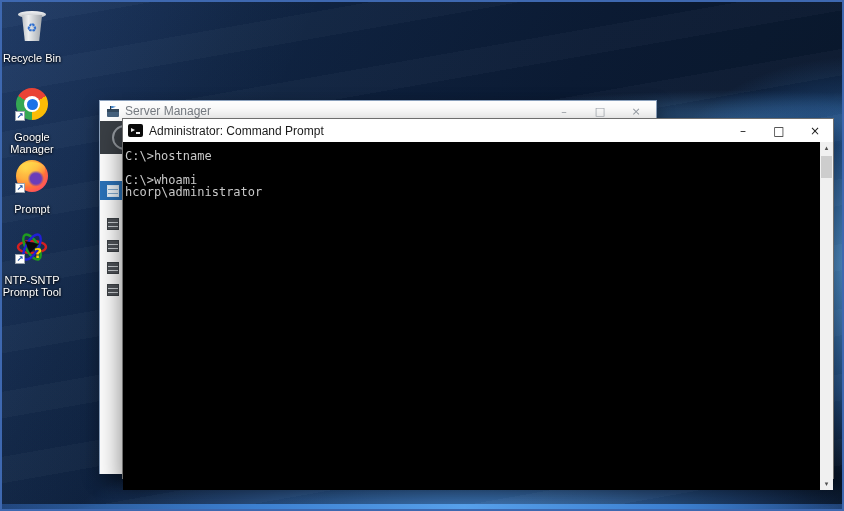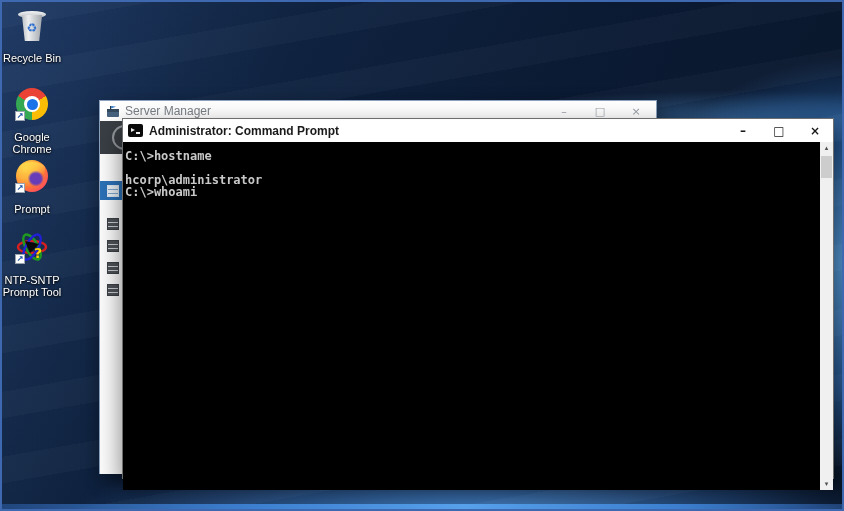--- a/index.html
+++ b/index.html
@@ -69,21 +69,21 @@
   .sm-navrow.selected { background:#2b72b8; }
   .sm-navicon { width:12px; height:12px; margin-left:7px;
     background:linear-gradient(to bottom,#4e5257 0 30%, #c9cdd1 30% 42%, #4e5257 42% 68%, #c9cdd1 68% 80%, #4e5257 80% 100%);
     border:1px solid #3c4045; }
   .sm-navrow.selected .sm-navicon {
     background:linear-gradient(to bottom,#e9f1f8 0 30%, #7fa8cc 30% 42%, #e9f1f8 42% 68%, #7fa8cc 68% 80%, #e9f1f8 80% 100%);
     border-color:#dce8f2; }
 
   
   .cmd-window { position:absolute; left:120px; top:116px; width:712px; height:361px;
-    border:1px solid #6e6e6e; background:#000; box-shadow:0 10px 24px rgba(0,0,0,0.5);font-weight:bold; }
+    border:1px solid #6e6e6e; background:#000; box-shadow:0 10px 24px rgba(0,0,0,0.5); }
   .cmd-titlebar { height:23px; background:#fff; display:flex; align-items:center; padding-left:5px;
     font-size:12px; color:#1a1a1a; }
   .cmd-appicon { position:relative; width:15px; height:13px; background:#0a0a0a; border-radius:2px; }
   .cmd-appicon .caret { position:absolute; left:3px; top:4px; width:0; height:0;
     border-top:2.5px solid transparent; border-bottom:2.5px solid transparent; border-left:4px solid #eee; }
   .cmd-appicon .uscore { position:absolute; left:8px; top:8px; width:4px; height:1.5px; background:#eee; }
   .cmd-title { margin-left:6px; }
   .cmd-controls span { font-size:12px; color:#1a1a1a; }
   .cmd-content { position:relative; height:348px; background:#000; overflow:hidden; }
   .term { position:absolute; left:2px; top:8px; right:16px;
@@ -111,21 +111,21 @@
       <div class="bin-sym">♻</div>
     </div>
     <div class="dlabel">Recycle Bin</div>
   </div>
 
   <div class="dicon" style="top:86px;">
     <div class="icwrap">
       <div class="chrome-ball"></div>
       <span class="shortcut">↗</span>
     </div>
-    <div class="dlabel">Google Chrome</div>
+    <div class="dlabel">Google Manager</div>
   </div>
 
   <div class="dicon" style="top:158px;">
     <div class="icwrap">
       <div class="fox-ball"></div>
       <span class="shortcut">↗</span>
     </div>
     <div class="dlabel">Prompt</div>
   </div>
 
@@ -189,21 +189,21 @@
           <span class="uscore"></span>
       </span>
       <span class="cmd-title">Administrator: Command Prompt</span>
       <span class="win-controls cmd-controls">
         <span>–</span>
         <span>□</span>
         <span>×</span>
       </span>
     </div>
     <div class="cmd-content">
-      <div class="term"><div class="term-line">C:\&gt;hostname</div><div class="term-line"></div><div class="term-line">hcorp\administrator</div><div class="term-line">C:\&gt;whoami</div><div class="term-line"></div></div>
+      <div class="term"><div class="term-line">C:\&gt;hostname</div><div class="term-line"></div><div class="term-line">C:\&gt;whoami</div><div class="term-line">hcorp\administrator</div><div class="term-line"></div></div>
       <div class="vscroll">
         <div class="vs-arrow vs-up">▴</div>
         <div class="vs-thumb"></div>
         <div class="vs-arrow vs-down">▾</div>
       </div>
     </div>
   </div>
 
   <div class="bottom-beam"></div>
 </div>

